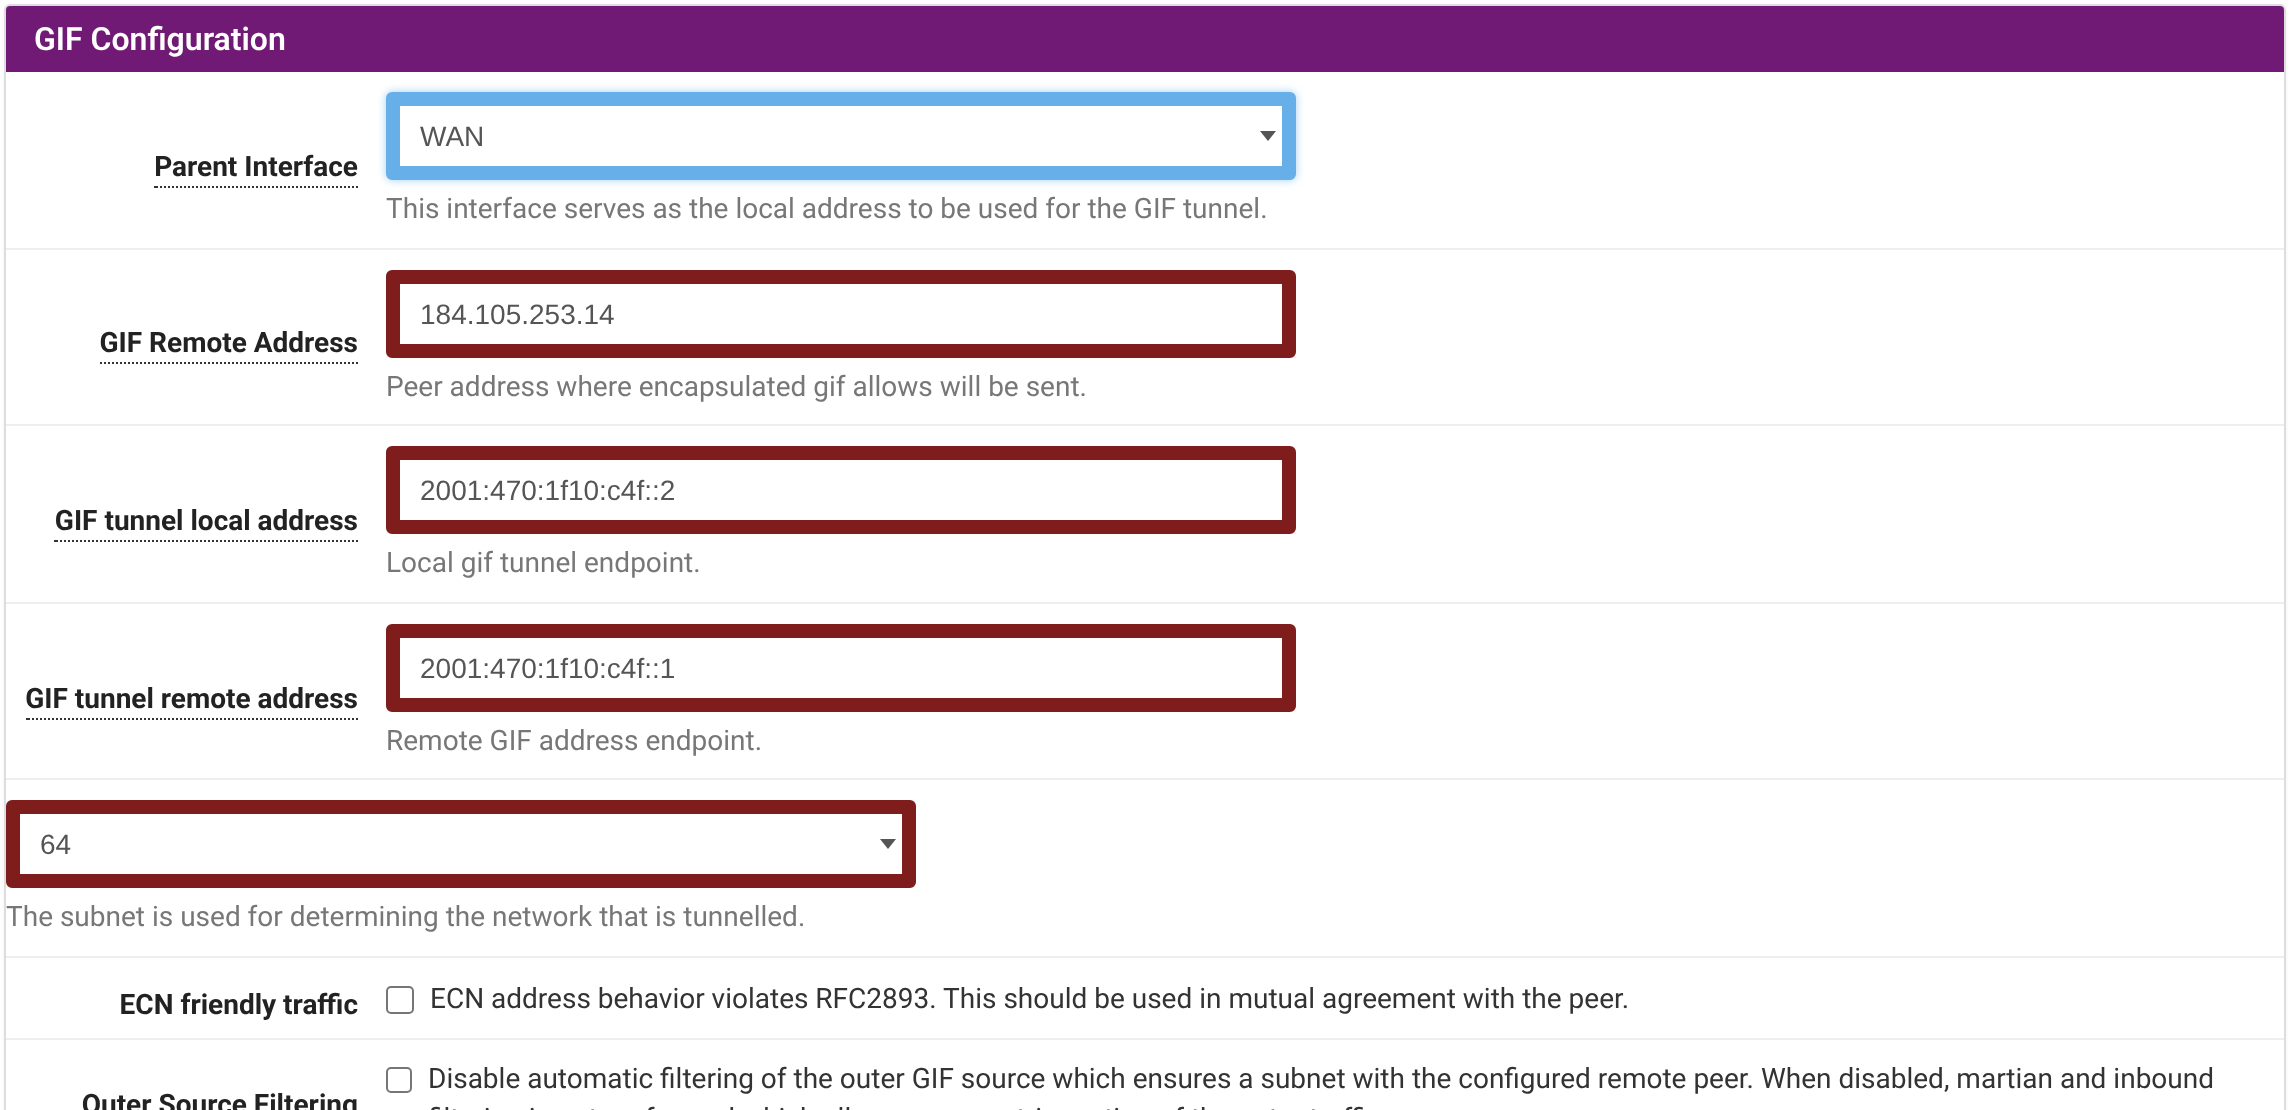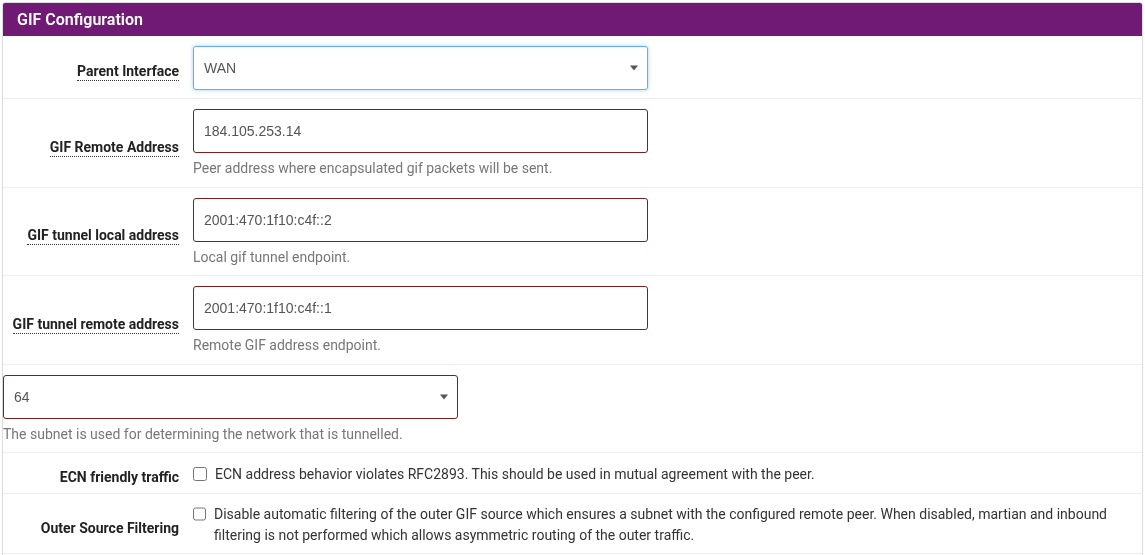--- a/index.html
+++ b/index.html
@@ -47,21 +47,21 @@
   }
   .form-control-wrap {
     flex: 1;
     padding-right: 20px;
   }
   .form-control {
     width: 455px;
     max-width: 100%;
     height: 44px;
     padding: 4px 10px;
-    border: 1px solid #7f1d1d;
+    border: 7px solid #7f1d1d;
     border-radius: 3px;
     font-size: 14px;
     color: #555;
     background: #fff;
   }
   .form-control.focused {
     border-color: #66afe9;
     box-shadow: 0 0 4px rgba(102,175,233,0.6);
   }
   select.form-control {
@@ -118,28 +118,29 @@
   <div class="panel-header">GIF Configuration</div>
 
   <div class="form-row">
     <div class="form-label underlined"><span>Parent Interface</span></div>
     <div class="form-control-wrap">
       <div class="select-wrap">
         <select class="form-control focused">
           <option>WAN</option>
         </select>
       </div>
+      <div class="help-text">This interface serves as the local address to be used for the GIF tunnel.</div>
     </div>
   </div>
 
   <div class="form-row">
     <div class="form-label underlined"><span>GIF Remote Address</span></div>
     <div class="form-control-wrap">
       <input type="text" class="form-control" value="184.105.253.14" style="">
-      <div class="help-text">Peer address where encapsulated gif packets will be sent.</div>
+      <div class="help-text">Peer address where encapsulated gif allows will be sent.</div>
     </div>
   </div>
 
   <div class="form-row">
     <div class="form-label underlined"><span>GIF tunnel local address</span></div>
     <div class="form-control-wrap">
       <input type="text" class="form-control" value="2001:470:1f10:c4f::2" style="">
       <div class="help-text">Local gif tunnel endpoint.</div>
     </div>
   </div>

